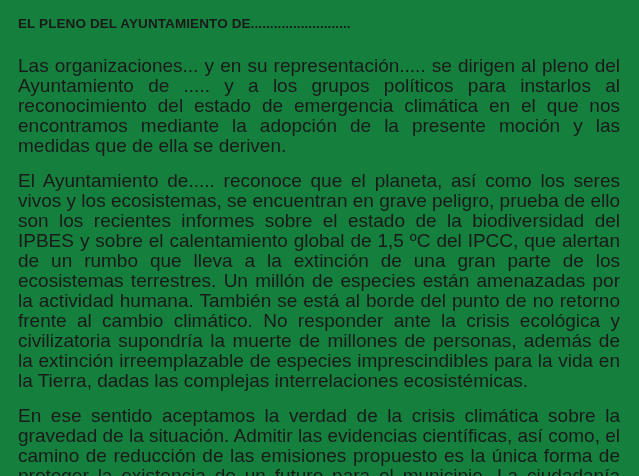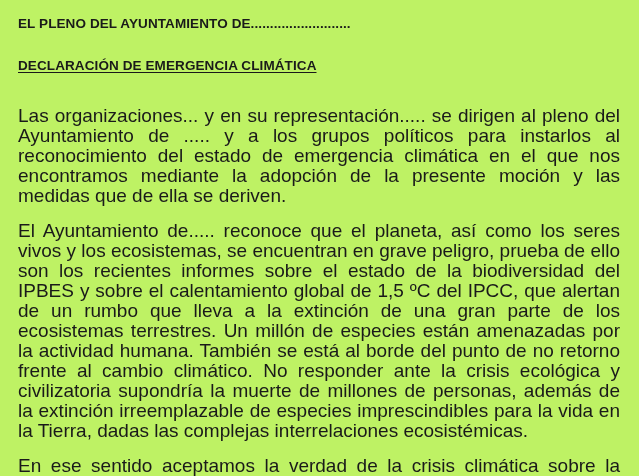--- a/index.html
+++ b/index.html
@@ -5,21 +5,21 @@
   html, body {
     margin: 0;
     padding: 0;
     background: #ffffff;
   }
   .page {
     position: relative;
     box-sizing: border-box;
     width: 639px;
     height: 476px;
-    background: #bef264;
+    background: #15803d;
     padding: 14px 19px 0 18px;
     font-family: "Liberation Sans", "DejaVu Sans", sans-serif;
     color: #1a1a1a;
     overflow: hidden;
   }
   .doc-title {
     font-size: 13.5px;
     font-weight: 700;
     line-height: 20px;
     letter-spacing: 0.1px;
@@ -40,20 +40,19 @@
     text-align: justify;
     margin: 0 0 15px 0;
   }
 </style>
 </head>
 <body>
 
 <div class="page">
   <h1 class="doc-title">EL PLENO DEL AYUNTAMIENTO DE..........................</h1>
 
-  <h2 class="doc-subtitle">DECLARACIÓN DE EMERGENCIA CLIMÁTICA</h2>
 
   <p class="doc-paragraph">Las organizaciones... y en su representación..... se dirigen al pleno del Ayuntamiento de ..... y a los grupos políticos para instarlos al reconocimiento del estado de emergencia climática en el que nos encontramos mediante la adopción de la presente moción y las medidas que de ella se deriven.</p>
 
   <p class="doc-paragraph">El Ayuntamiento de..... reconoce que el planeta, así como los seres vivos y los ecosistemas, se encuentran en grave peligro, prueba de ello son los recientes informes sobre el estado de la biodiversidad del IPBES y sobre el calentamiento global de 1,5 ºC del IPCC, que alertan de un rumbo que lleva a la extinción de una gran parte de los ecosistemas terrestres. Un millón de especies están amenazadas por la actividad humana. También se está al borde del punto de no retorno frente al cambio climático. No responder ante la crisis ecológica y civilizatoria supondría la muerte de millones de personas, además de la extinción irreemplazable de especies imprescindibles para la vida en la Tierra, dadas las complejas interrelaciones ecosistémicas.</p>
 
   <p class="doc-paragraph">En ese sentido aceptamos la verdad de la crisis climática sobre la gravedad de la situación. Admitir las evidencias científicas, así como, el camino de reducción de las emisiones propuesto es la única forma de proteger la existencia de un futuro para el municipio. La ciudadanía debe de entender la urgencia e irreversibilidad de esta lucha y el Ayuntamiento de...... puede desempeñar un papel clave en la formación, educación e información sobre el necesario freno a las emisiones y realizar una vital adaptación a las consecuencias del incremento de la temperatura global.</p>
 </div>
 
 </body></html>

